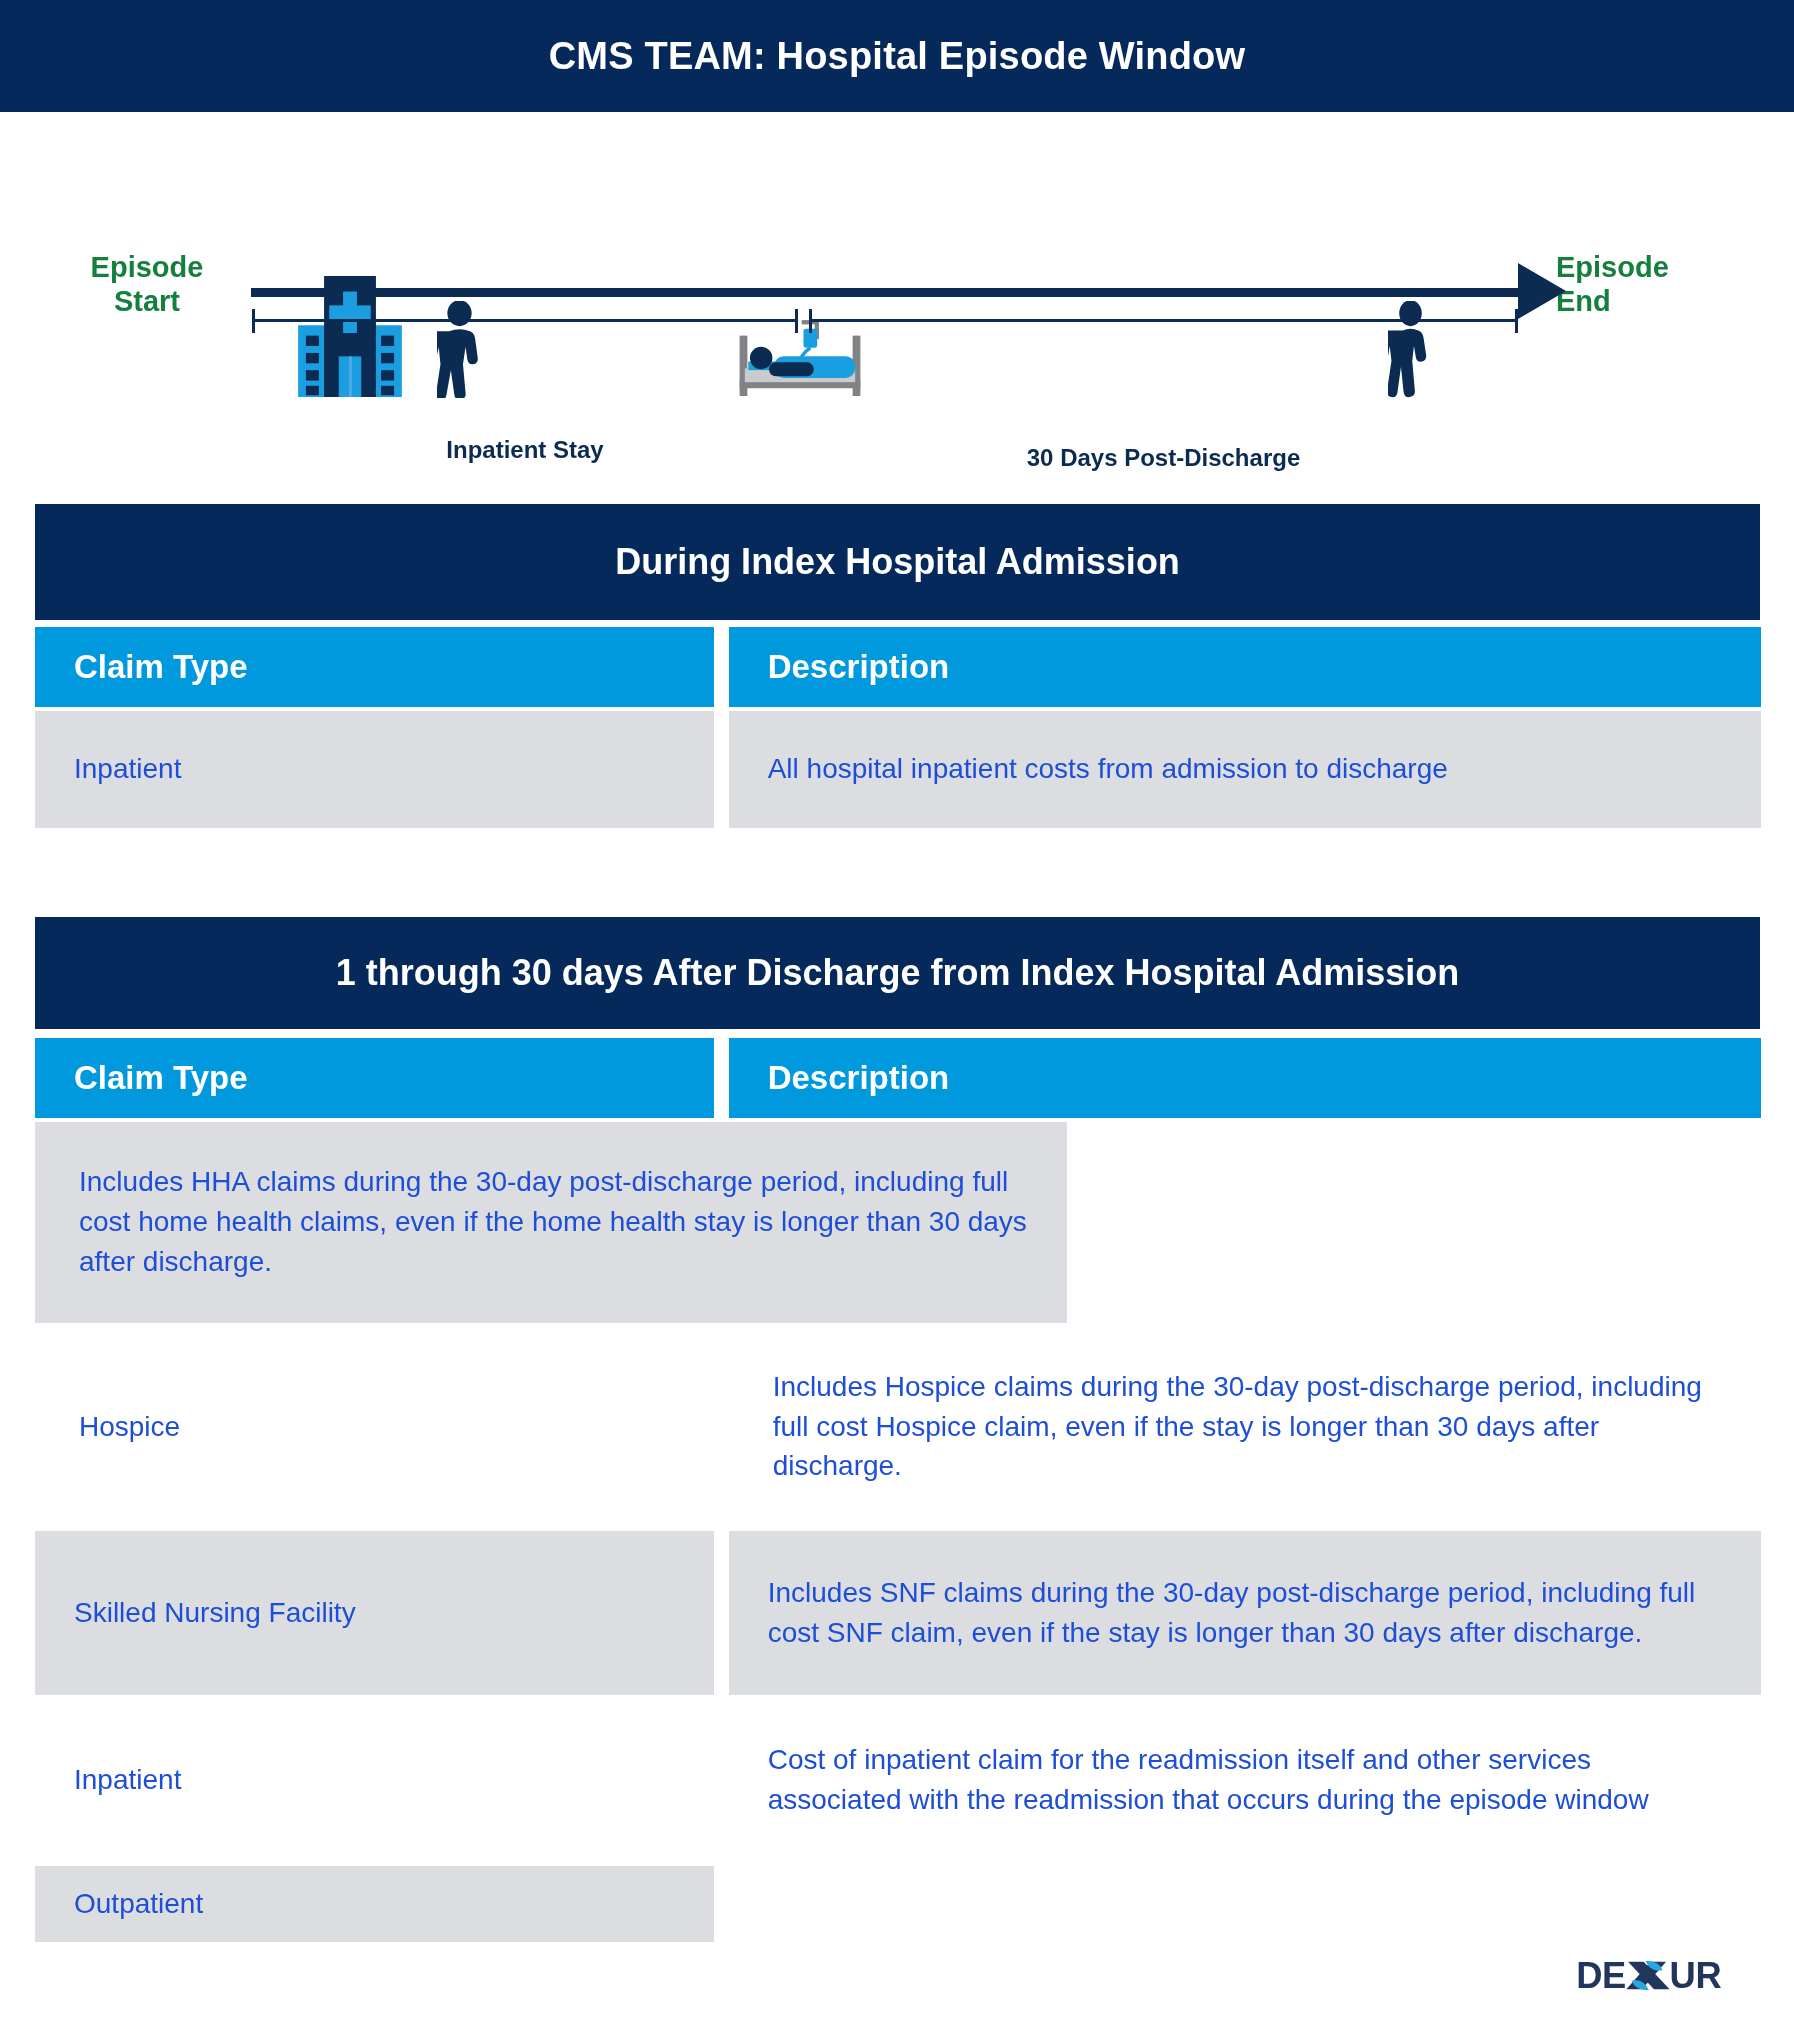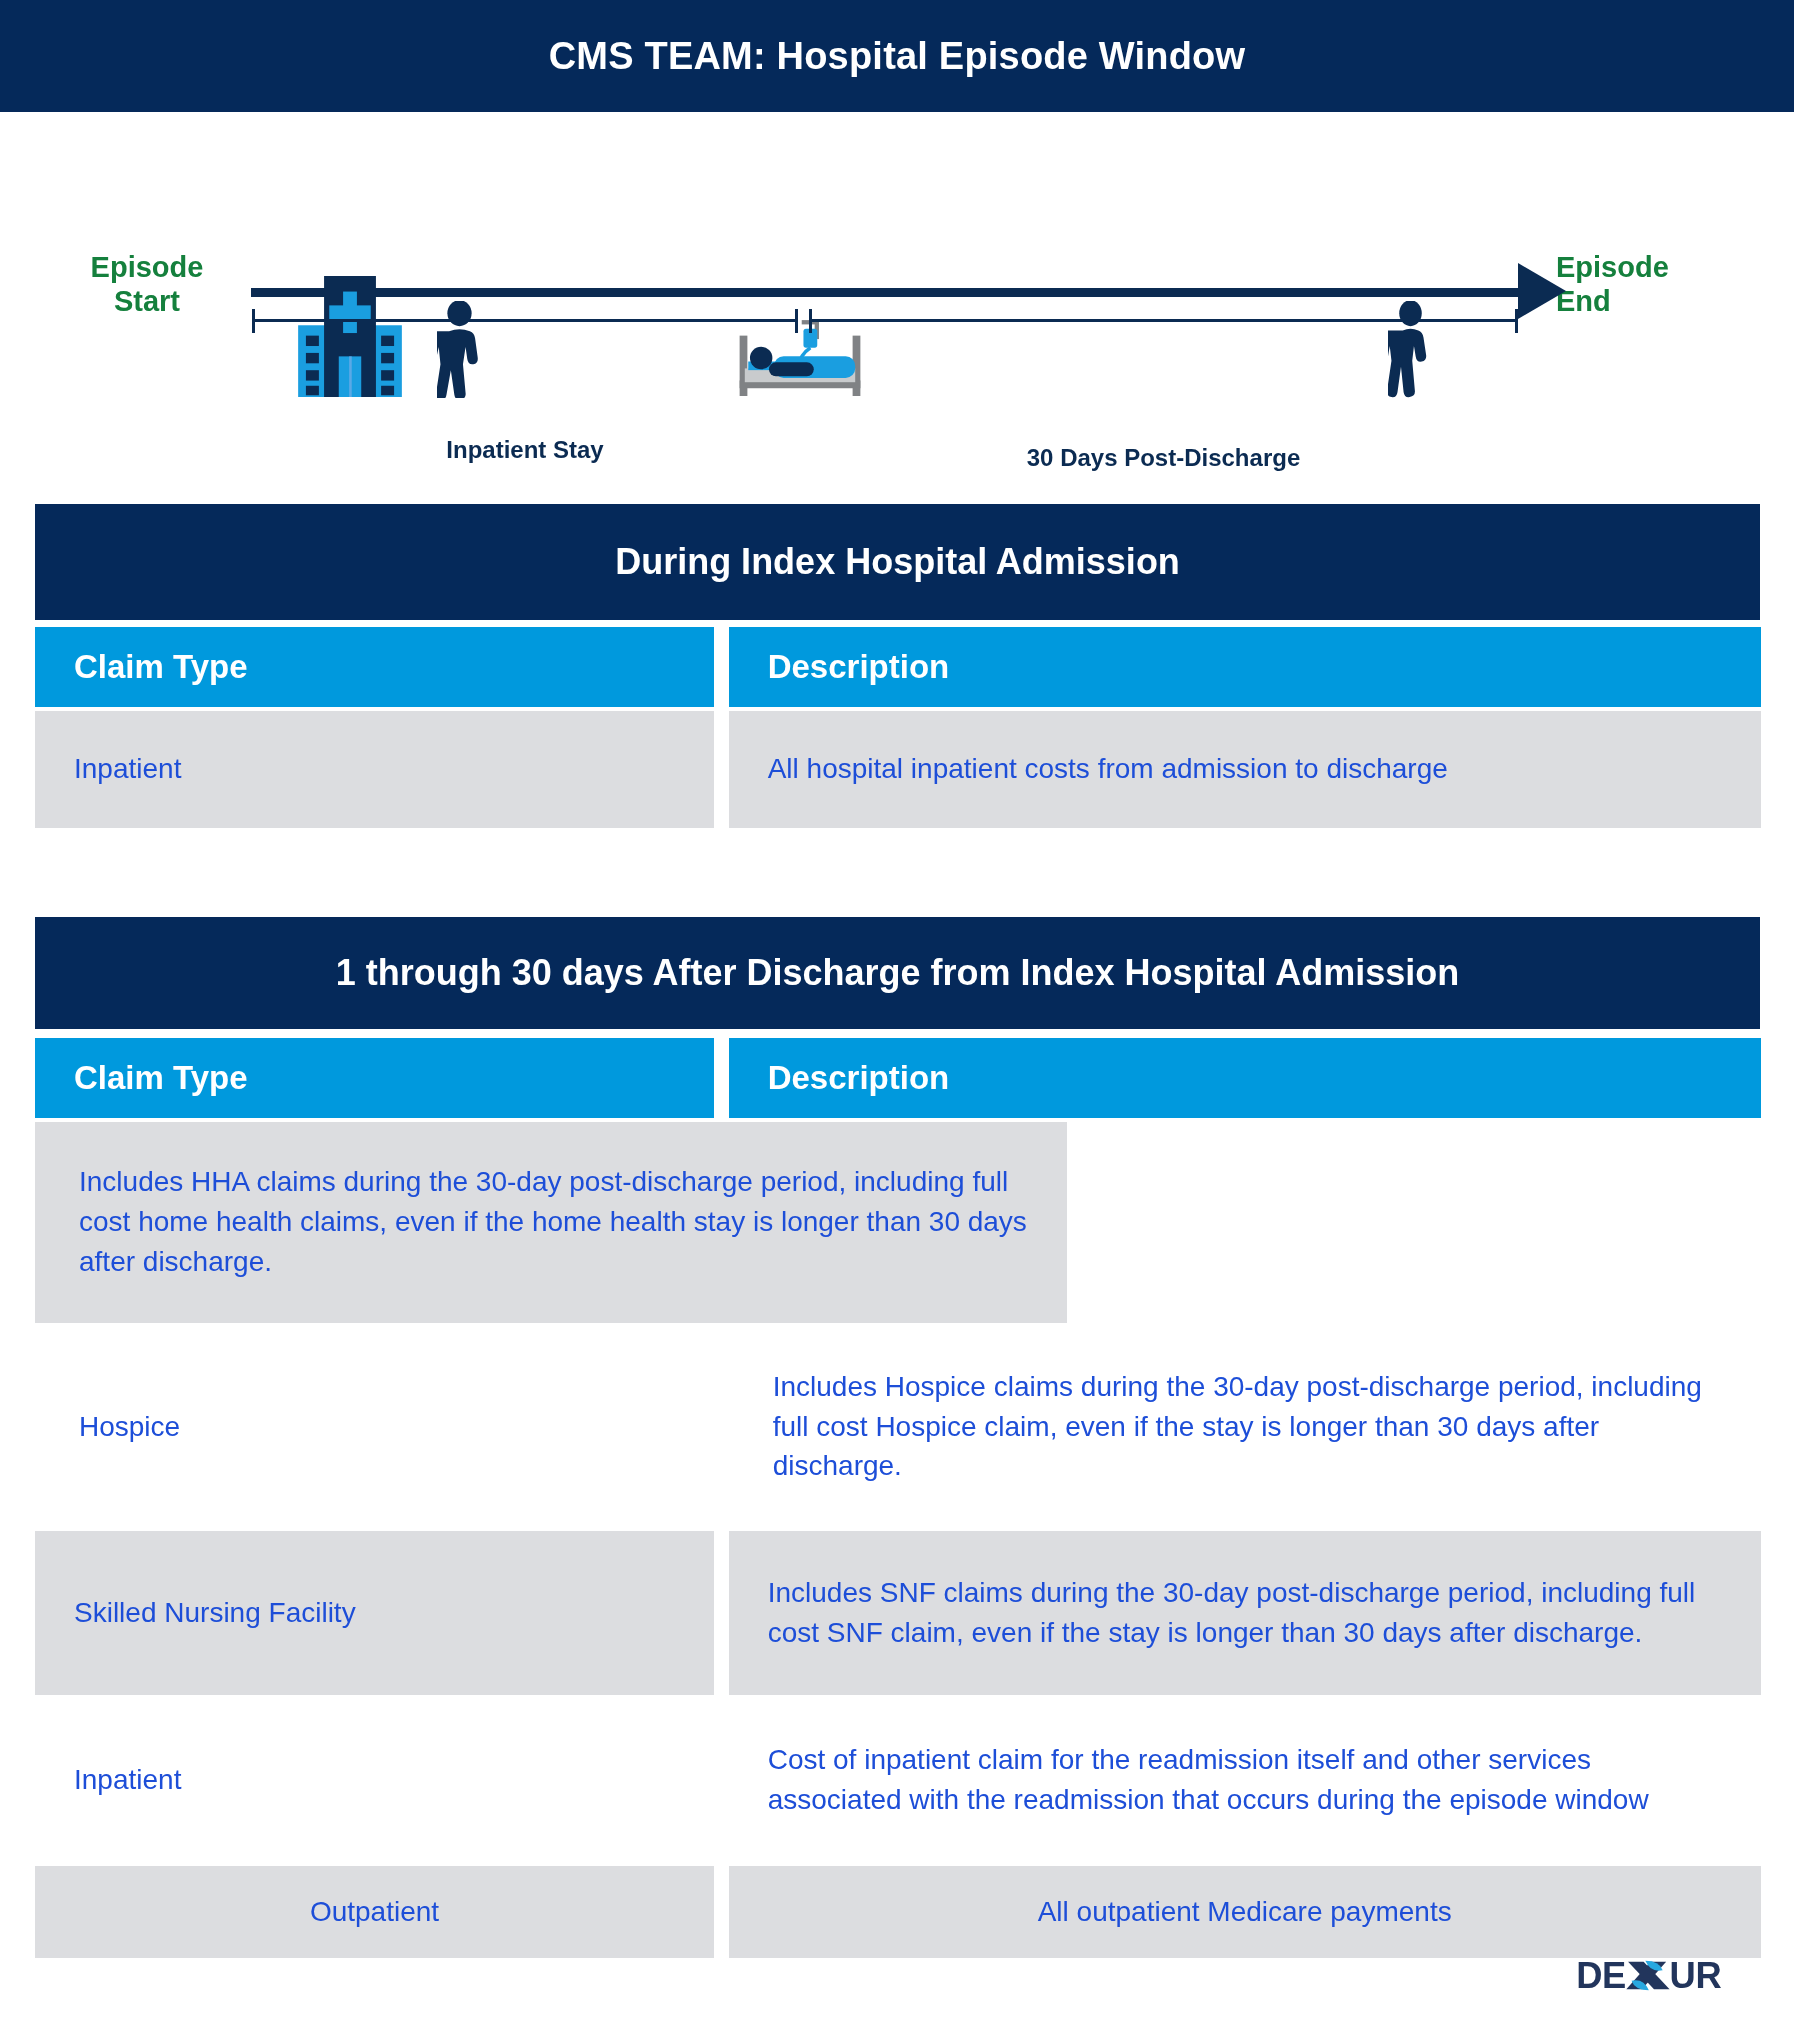--- a/index.html
+++ b/index.html
@@ -195,21 +195,21 @@
     color: #1d4ed8;
     font-size: 28px;
     font-weight: 500;
     line-height: 1.42;
   }
   .body-row .cell.c1 span { font-weight: 500; }
 
   .h-135 .cell { height: 117px; }
   .h-232 .cell { height: 201px; padding-left: 44px; }
   .h-190 .cell { height: 164px; }
-  .h-88  .cell { height: 92px; justify-content: center; }
+  .h-88  .cell { height: 76px; }
 
   
   .logo {
     position: absolute;
     right: 36px;
     bottom: 36px;
     width: 182px;
     height: 45px;
   }
 </style>
@@ -368,23 +368,20 @@
     </div>
     <div class="cell c2">
       <span>Cost of inpatient claim for the readmission itself and other services associated with the readmission that occurs during the episode window</span>
     </div>
   </div>
 
   <div class="trow body-row h-88">
     <div class="cell c1">
       <span>Outpatient</span>
     </div>
-    <div class="cell c2">
-      <span>All outpatient Medicare payments</span>
-    </div>
   </div>
 </div>
 
 <svg class="logo" viewBox="0 0 210 52">
   <text x="0" y="40" font-family="Liberation Sans, sans-serif" font-size="42" font-weight="700" fill="#22355c" letter-spacing="-0.5">DE</text>
   <text x="108" y="40" font-family="Liberation Sans, sans-serif" font-size="42" font-weight="700" fill="#22355c" letter-spacing="-0.5">UR</text>
   <path d="M60 10 L78 10 L108 42 L90 42 Z" fill="#22355c"></path>
   <path d="M104 10 L86 10 L58 42 L76 42 Z" fill="#22355c"></path>
   <path d="M80 9 Q96 9 100 20 Q86 23 80 9 Z" fill="#28a8e0"></path>
   <path d="M84 43 Q68 43 64 32 Q78 29 84 43 Z" fill="#28a8e0"></path>

